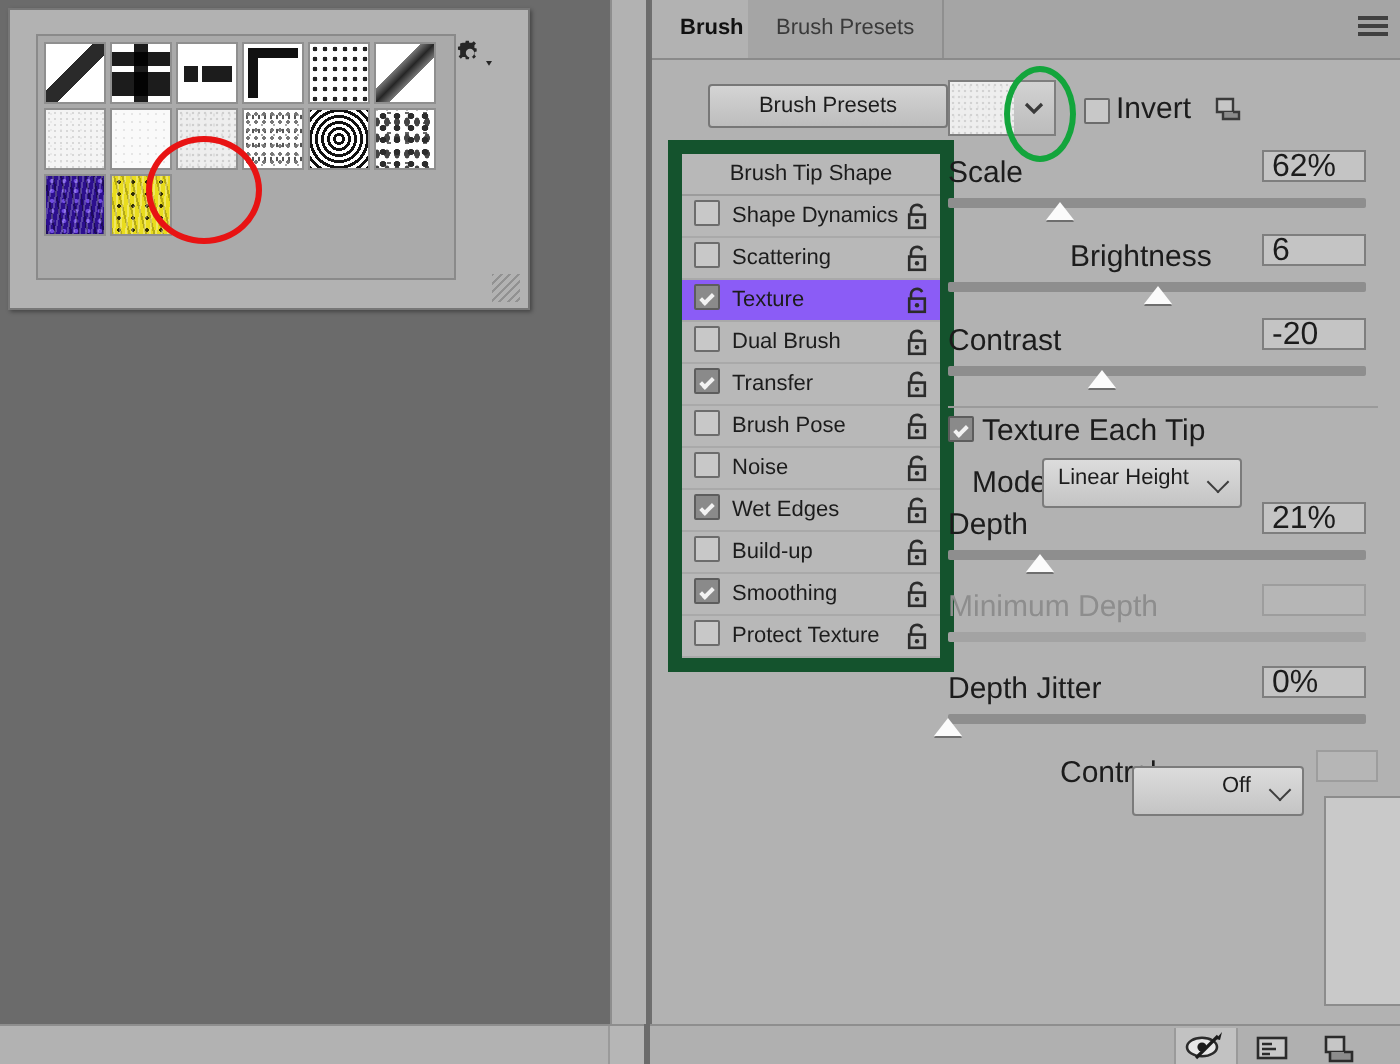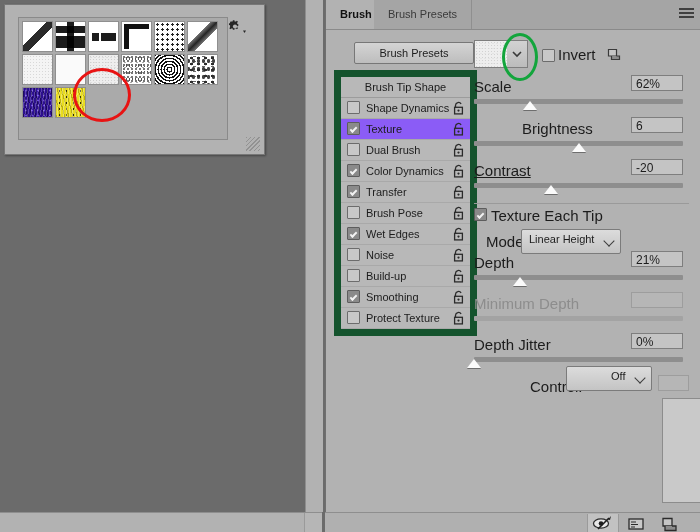--- a/index.html
+++ b/index.html
@@ -139,21 +139,21 @@
   #green-ellipse{position:absolute;left:28px;top:-5px;width:30px;height:42px;
      border:3px solid #13a53c;border-radius:50%;pointer-events:none;}
   #invert-cb{position:absolute;left:68px;top:11px;width:11px;height:11px;
      border:1px solid #6c6c6c;background:#c8c8c8;border-radius:1px;}
   #invert-label{position:absolute;left:84px;top:8px;font-size:15px;}
   #newtex-icon{position:absolute;left:133px;top:9px;width:14px;height:14px;}
 
   .row-label{position:absolute;font-size:15px;color:#1c1c1c;}
   .row-label.dim{color:#8d8d8d;}
   .numbox{position:absolute;width:52px;height:16px;line-height:16px;background:#c4c4c4;
-     border:1px solid #7e7e7e;font-size:12px;padding-left:4px;color:#1c1c1c;box-sizing:border-box;}
+     border:1px solid #7e7e7e;font-size:16px;padding-left:4px;color:#1c1c1c;box-sizing:border-box;}
   .numbox.dim{background:#b6b6b6;border-color:#9d9d9d;color:#8d8d8d;}
   .track{position:absolute;left:0;width:209px;height:5px;background:#8e8e8e;border-radius:1px;}
   .track.dim{background:#a3a3a3;}
   .thumb{position:absolute;width:0;height:0;border-left:7px solid transparent;
      border-right:7px solid transparent;border-bottom:9px solid #fbfbfb;
      filter:drop-shadow(0 1px 0 #6e6e6e);}
 
   .divline{position:absolute;left:0;width:215px;height:1px;background:#9a9a9a;}
   .chk{position:absolute;width:11px;height:11px;border:1px solid #5d5d5d;background:#8a8a8a;border-radius:1px;}
   .chk:after{content:"";position:absolute;left:2px;top:4px;width:5px;height:2px;
@@ -254,51 +254,51 @@
   <div id="presets-btn">Brush Presets</div>
 
   <div id="opt-list">
     <div id="opt-header">Brush Tip Shape</div>
     <div id="opt-rows">
         <div class="opt"><span class="cb"></span><span>Shape Dynamics</span><span class="lockwrap"><svg viewBox="0 0 13 14" style="width:13px;height:14px;">
               <path d="M3.5 6.5V4.2a3 3 0 0 1 5.6-1.2" fill="none" stroke="#2b2b2b" stroke-width="1.3"></path>
               <rect x="2.6" y="6.3" width="7.8" height="6.6" fill="none" stroke="#2b2b2b" stroke-width="1.3"></rect>
               <circle cx="6.5" cy="9.6" r="1.1" fill="#2b2b2b"></circle>
             </svg></span></div>
+        <div class="opt"><span class="cb"></span><span>Scattering</span><span class="lockwrap"><svg viewBox="0 0 13 14" style="width:13px;height:14px;">
+              <path d="M3.5 6.5V4.2a3 3 0 0 1 5.6-1.2" fill="none" stroke="#2b2b2b" stroke-width="1.3"></path>
+              <rect x="2.6" y="6.3" width="7.8" height="6.6" fill="none" stroke="#2b2b2b" stroke-width="1.3"></rect>
+              <circle cx="6.5" cy="9.6" r="1.1" fill="#2b2b2b"></circle>
+            </svg></span></div>
         <div class="opt sel"><span class="cb on"></span><span>Texture</span><span class="lockwrap"><svg viewBox="0 0 13 14" style="width:13px;height:14px;">
               <path d="M3.5 6.5V4.2a3 3 0 0 1 5.6-1.2" fill="none" stroke="#2b2b2b" stroke-width="1.3"></path>
               <rect x="2.6" y="6.3" width="7.8" height="6.6" fill="none" stroke="#2b2b2b" stroke-width="1.3"></rect>
               <circle cx="6.5" cy="9.6" r="1.1" fill="#2b2b2b"></circle>
             </svg></span></div>
         <div class="opt"><span class="cb"></span><span>Dual Brush</span><span class="lockwrap"><svg viewBox="0 0 13 14" style="width:13px;height:14px;">
               <path d="M3.5 6.5V4.2a3 3 0 0 1 5.6-1.2" fill="none" stroke="#2b2b2b" stroke-width="1.3"></path>
               <rect x="2.6" y="6.3" width="7.8" height="6.6" fill="none" stroke="#2b2b2b" stroke-width="1.3"></rect>
               <circle cx="6.5" cy="9.6" r="1.1" fill="#2b2b2b"></circle>
             </svg></span></div>
-        <div class="opt"><span class="cb on"></span><span>Color Dynamics</span><span class="lockwrap"><svg viewBox="0 0 13 14" style="width:13px;height:14px;">
-              <path d="M3.5 6.5V4.2a3 3 0 0 1 5.6-1.2" fill="none" stroke="#2b2b2b" stroke-width="1.3"></path>
-              <rect x="2.6" y="6.3" width="7.8" height="6.6" fill="none" stroke="#2b2b2b" stroke-width="1.3"></rect>
-              <circle cx="6.5" cy="9.6" r="1.1" fill="#2b2b2b"></circle>
-            </svg></span></div>
         <div class="opt"><span class="cb on"></span><span>Transfer</span><span class="lockwrap"><svg viewBox="0 0 13 14" style="width:13px;height:14px;">
               <path d="M3.5 6.5V4.2a3 3 0 0 1 5.6-1.2" fill="none" stroke="#2b2b2b" stroke-width="1.3"></path>
               <rect x="2.6" y="6.3" width="7.8" height="6.6" fill="none" stroke="#2b2b2b" stroke-width="1.3"></rect>
               <circle cx="6.5" cy="9.6" r="1.1" fill="#2b2b2b"></circle>
             </svg></span></div>
         <div class="opt"><span class="cb"></span><span>Brush Pose</span><span class="lockwrap"><svg viewBox="0 0 13 14" style="width:13px;height:14px;">
               <path d="M3.5 6.5V4.2a3 3 0 0 1 5.6-1.2" fill="none" stroke="#2b2b2b" stroke-width="1.3"></path>
               <rect x="2.6" y="6.3" width="7.8" height="6.6" fill="none" stroke="#2b2b2b" stroke-width="1.3"></rect>
               <circle cx="6.5" cy="9.6" r="1.1" fill="#2b2b2b"></circle>
             </svg></span></div>
+        <div class="opt"><span class="cb"></span><span>Noise</span><span class="lockwrap"><svg viewBox="0 0 13 14" style="width:13px;height:14px;">
+              <path d="M3.5 6.5V4.2a3 3 0 0 1 5.6-1.2" fill="none" stroke="#2b2b2b" stroke-width="1.3"></path>
+              <rect x="2.6" y="6.3" width="7.8" height="6.6" fill="none" stroke="#2b2b2b" stroke-width="1.3"></rect>
+              <circle cx="6.5" cy="9.6" r="1.1" fill="#2b2b2b"></circle>
+            </svg></span></div>
         <div class="opt"><span class="cb on"></span><span>Wet Edges</span><span class="lockwrap"><svg viewBox="0 0 13 14" style="width:13px;height:14px;">
-              <path d="M3.5 6.5V4.2a3 3 0 0 1 5.6-1.2" fill="none" stroke="#2b2b2b" stroke-width="1.3"></path>
-              <rect x="2.6" y="6.3" width="7.8" height="6.6" fill="none" stroke="#2b2b2b" stroke-width="1.3"></rect>
-              <circle cx="6.5" cy="9.6" r="1.1" fill="#2b2b2b"></circle>
-            </svg></span></div>
-        <div class="opt"><span class="cb"></span><span>Noise</span><span class="lockwrap"><svg viewBox="0 0 13 14" style="width:13px;height:14px;">
               <path d="M3.5 6.5V4.2a3 3 0 0 1 5.6-1.2" fill="none" stroke="#2b2b2b" stroke-width="1.3"></path>
               <rect x="2.6" y="6.3" width="7.8" height="6.6" fill="none" stroke="#2b2b2b" stroke-width="1.3"></rect>
               <circle cx="6.5" cy="9.6" r="1.1" fill="#2b2b2b"></circle>
             </svg></span></div>
         <div class="opt"><span class="cb"></span><span>Build-up</span><span class="lockwrap"><svg viewBox="0 0 13 14" style="width:13px;height:14px;">
               <path d="M3.5 6.5V4.2a3 3 0 0 1 5.6-1.2" fill="none" stroke="#2b2b2b" stroke-width="1.3"></path>
               <rect x="2.6" y="6.3" width="7.8" height="6.6" fill="none" stroke="#2b2b2b" stroke-width="1.3"></rect>
               <circle cx="6.5" cy="9.6" r="1.1" fill="#2b2b2b"></circle>
             </svg></span></div>
         <div class="opt"><span class="cb on"></span><span>Smoothing</span><span class="lockwrap"><svg viewBox="0 0 13 14" style="width:13px;height:14px;">
@@ -329,26 +329,26 @@
     <svg id="newtex-icon" viewBox="0 0 14 14">
       <path d="M1.5 2.5h8v6.5h-8z" fill="#c6c6c6" stroke="#3a3a3a" stroke-width="1.2"></path>
       <path d="M9.5 9h3v3.5h-8V9" fill="#8c8c8c" stroke="#3a3a3a" stroke-width="1.2"></path>
     </svg>
 
     <div class="row-label" style="left:0;top:40px;">Scale</div>
     <div class="numbox" style="left:157px;top:37px;">62%</div>
     <div class="track" style="top:61px;"></div>
     <div class="thumb" id="th-scale" style="top: 63px; left: 49.43px;"></div>
 
-    <div class="row-label" style="left:4px;top:82px;padding-left:44px;">Brightness</div>
+    <div class="row-label" style="left:17px;top:82px;padding-left:44px;">Brightness</div>
     <div class="numbox" style="left:157px;top:79px;">6</div>
     <div class="track" style="top:103px;"></div>
     <div class="thumb" id="th-bright" style="top: 105px; left: 97.5px;"></div>
 
-    <div class="row-label" style="left:0;top:124px;text-decoration:underline;">Contrast</div>
+    <div class="row-label" style="left:0;top:124px;">Contrast</div>
     <div class="numbox" style="left:157px;top:121px;">-20</div>
     <div class="track" style="top:145px;"></div>
     <div class="thumb" id="th-contrast" style="top: 147px; left: 70.33px;"></div>
 
     <div class="divline" style="top:165px;"></div>
 
     <div class="chk" style="left:0;top:170px;"></div>
     <div class="row-label" style="left:17px;top:169px;">Texture Each Tip</div>
 
     <div class="row-label" style="left:12px;top:195px;">Mode:</div>
@@ -365,21 +365,21 @@
     <div class="row-label dim" style="left:0;top:257px;">Minimum Depth</div>
     <div class="numbox dim" style="left:157px;top:254px;"></div>
     <div class="track dim" style="top:278px;"></div>
 
     <div class="row-label" style="left:0;top:298px;">Depth Jitter</div>
     <div class="numbox" style="left:157px;top:295px;">0%</div>
     <div class="track" style="top:319px;"></div>
     <div class="thumb" id="th-jitter" style="top: 321px; left: -7px;"></div>
 
     <div class="row-label" style="left:56px;top:340px;">Control:</div>
-    <div class="selectbox" style="left:92px;top:328px;width:86px;padding-left:44px;">
+    <div class="selectbox" style="left:92px;top:345px;width:86px;padding-left:44px;">
       <span>Off</span>
       <span class="cv"></span>
     </div>
     <div class="numbox dim" style="left:184px;top:337px;width:31px;"></div>
   </div>
 
   <div id="stroke-prev">
     <svg viewBox="0 0 353 103" style="width:353px;height:103px;">
       <defs>
         <filter id="rough">

